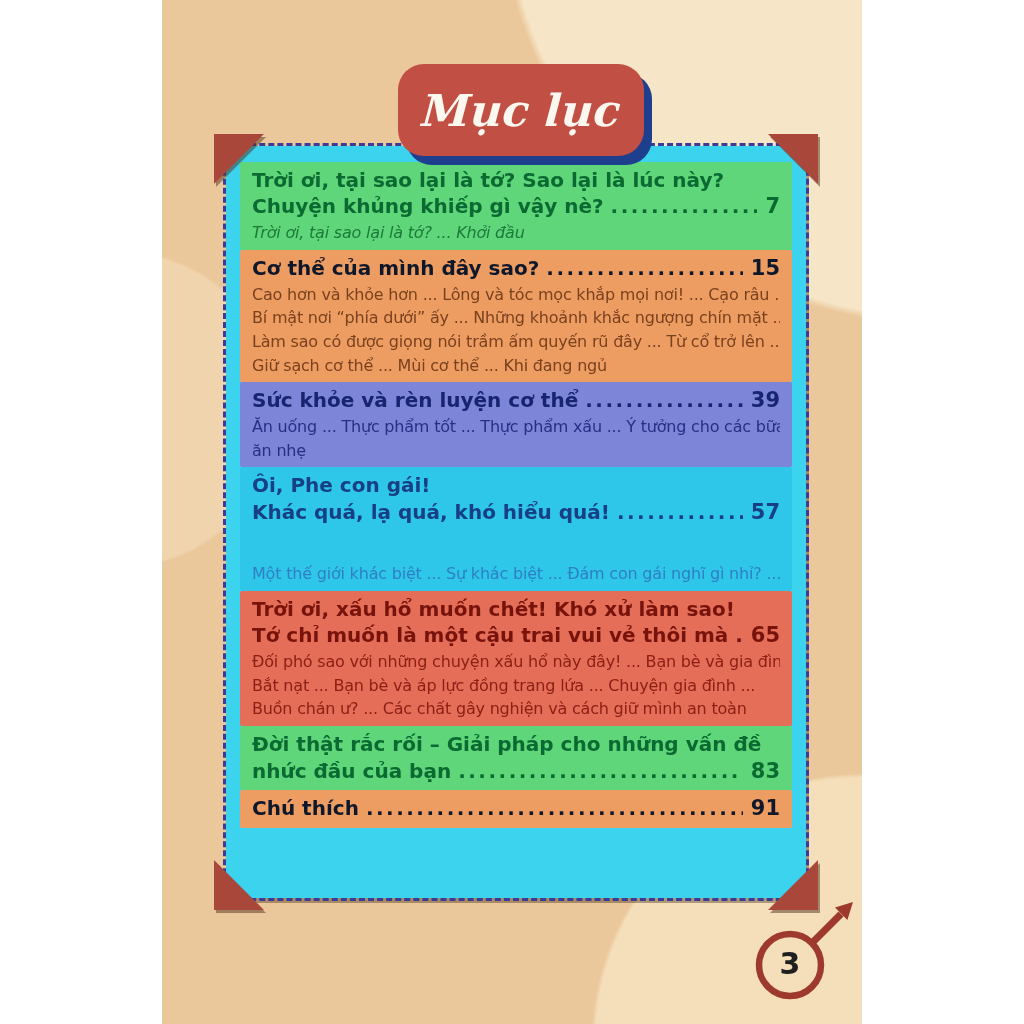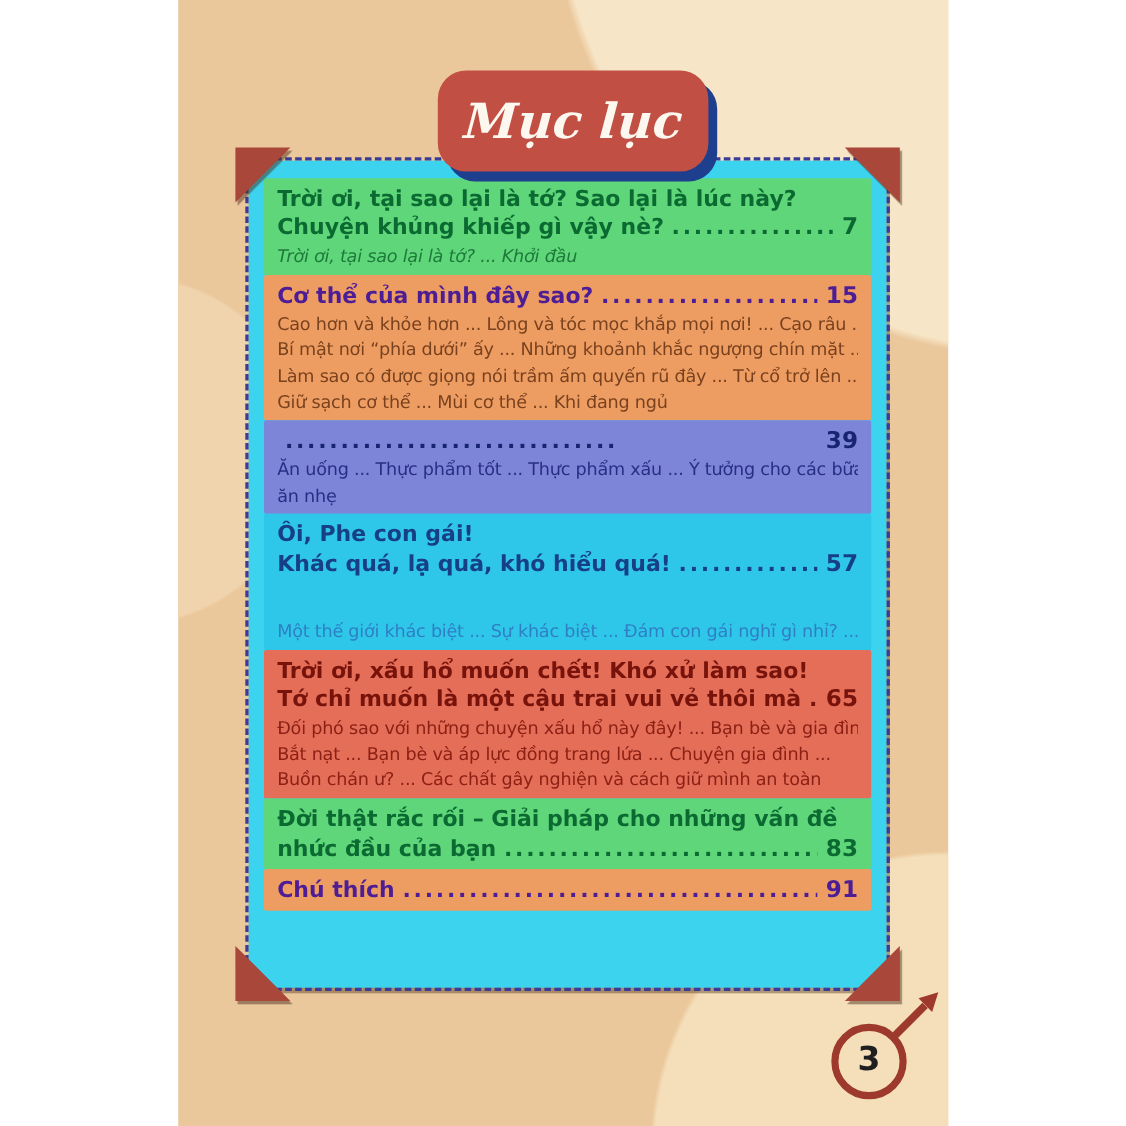--- a/index.html
+++ b/index.html
@@ -48,21 +48,21 @@
   .sec-purple{background:#7d85d8;}
   .sec-cyan{background:#2fc7e9;}
   .sec-salmon{background:#e56e59;}
   .t{font-weight:bold;font-size:20px;line-height:1.32;white-space:nowrap;overflow:hidden;}
   .tlast{display:flex;align-items:baseline;font-weight:bold;font-size:20px;line-height:1.32;}
   .tlast .txt{white-space:nowrap;}
   .leader{flex:1 1 auto;overflow:hidden;white-space:nowrap;letter-spacing:2.5px;margin:0 8px 0 7px;}
   .pagenum{font-size:21px;}
   .sub{font-size:16px;line-height:1.48;letter-spacing:-0.2px;white-space:nowrap;overflow:hidden;}
   .c-green-t{color:#0a6a31;} .c-green-s{color:#1d7a3a;font-style:italic;}
-  .c-orange-t{color:#4c1d95;} .c-orange-s{color:#79411e;}
+  .c-orange-t{color:#0f172a;} .c-orange-s{color:#79411e;}
   .c-purple-t{color:#17246f;} .c-purple-s{color:#272f85;}
   .c-cyan-t{color:#173f85;} .c-cyan-s{color:#2e7fc4;margin-top:36px;}
   .c-salmon-t{color:#77130b;} .c-salmon-s{color:#8c2014;}
   .footer-mark{position:absolute;left:570px;top:893px;width:135px;height:125px;z-index:3;}
   .footer-mark .num{
     position:absolute;left:38px;top:53px;width:40px;text-align:center;
     font-size:30px;font-weight:bold;color:#1f1f1f;
   }
 </style>
 </head>
@@ -99,20 +99,21 @@
           <span class="pagenum">15</span>
         </div>
         <div class="sub c-orange-s">Cao hơn và khỏe hơn ... Lông và tóc mọc khắp mọi nơi! ... Cạo râu ...</div>
         <div class="sub c-orange-s">Bí mật nơi “phía dưới” ấy ... Những khoảnh khắc ngượng chín mặt ...</div>
         <div class="sub c-orange-s">Làm sao có được giọng nói trầm ấm quyến rũ đây ... Từ cổ trở lên ...</div>
         <div class="sub c-orange-s">Giữ sạch cơ thể ... Mùi cơ thể ... Khi đang ngủ</div>
       </div>
 
       <div class="section sec-purple">
         <div class="tlast c-purple-t">
+          <span class="txt">Sức khỏe và rèn luyện cơ thể</span>
           <span class="leader">..............................</span>
           <span class="pagenum">39</span>
         </div>
         <div class="sub c-purple-s">Ăn uống ... Thực phẩm tốt ... Thực phẩm xấu ... Ý tưởng cho các bữa</div>
         <div class="sub c-purple-s">ăn nhẹ</div>
       </div>
 
       <div class="section sec-cyan">
         <div class="t c-cyan-t">Ôi, Phe con gái!</div>
         <div class="tlast c-cyan-t">

